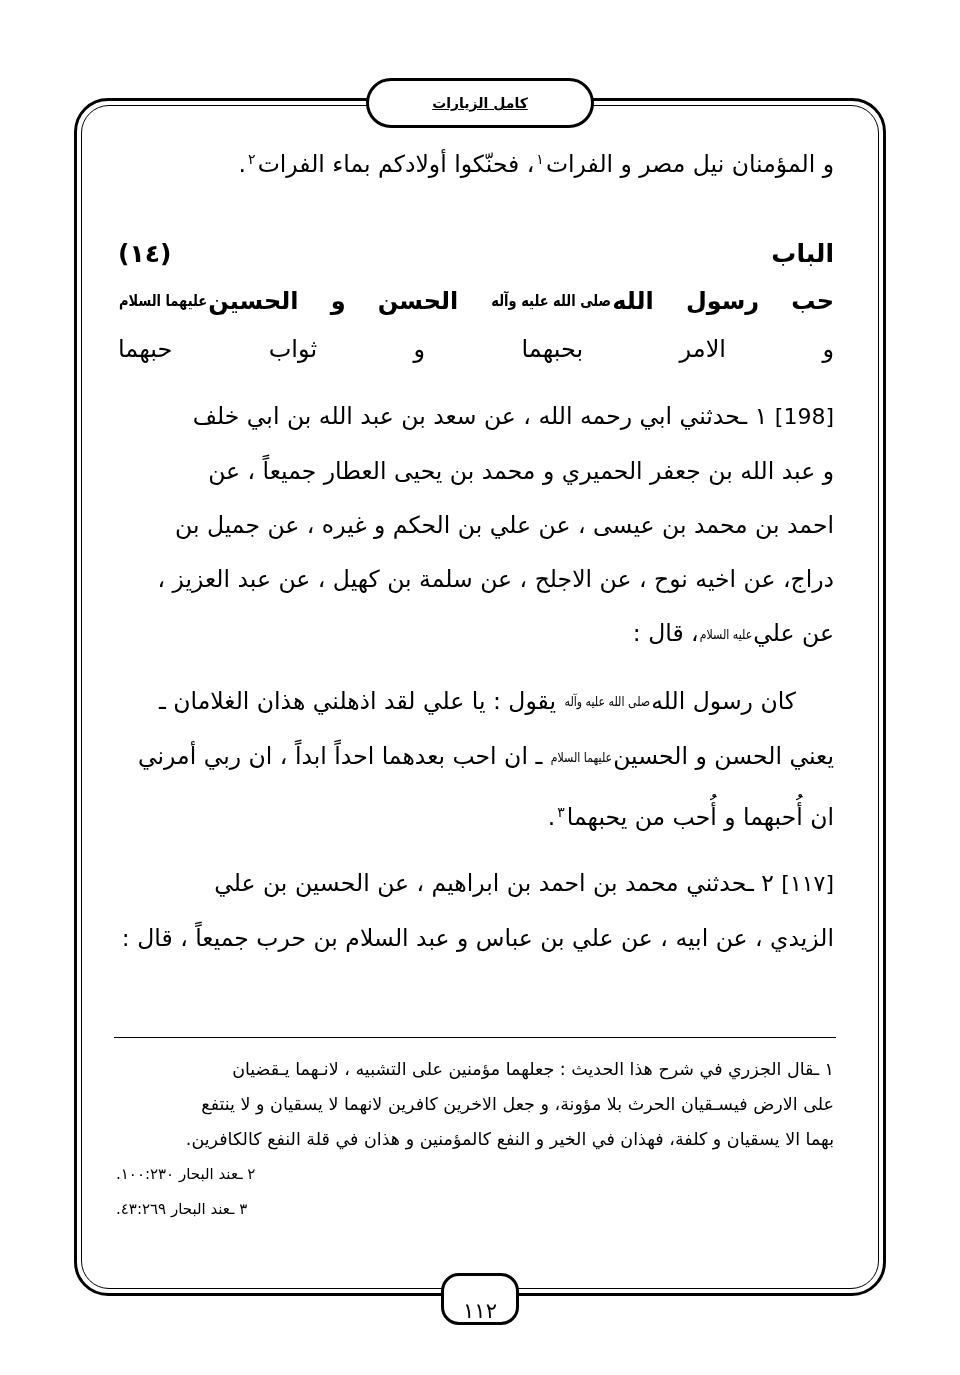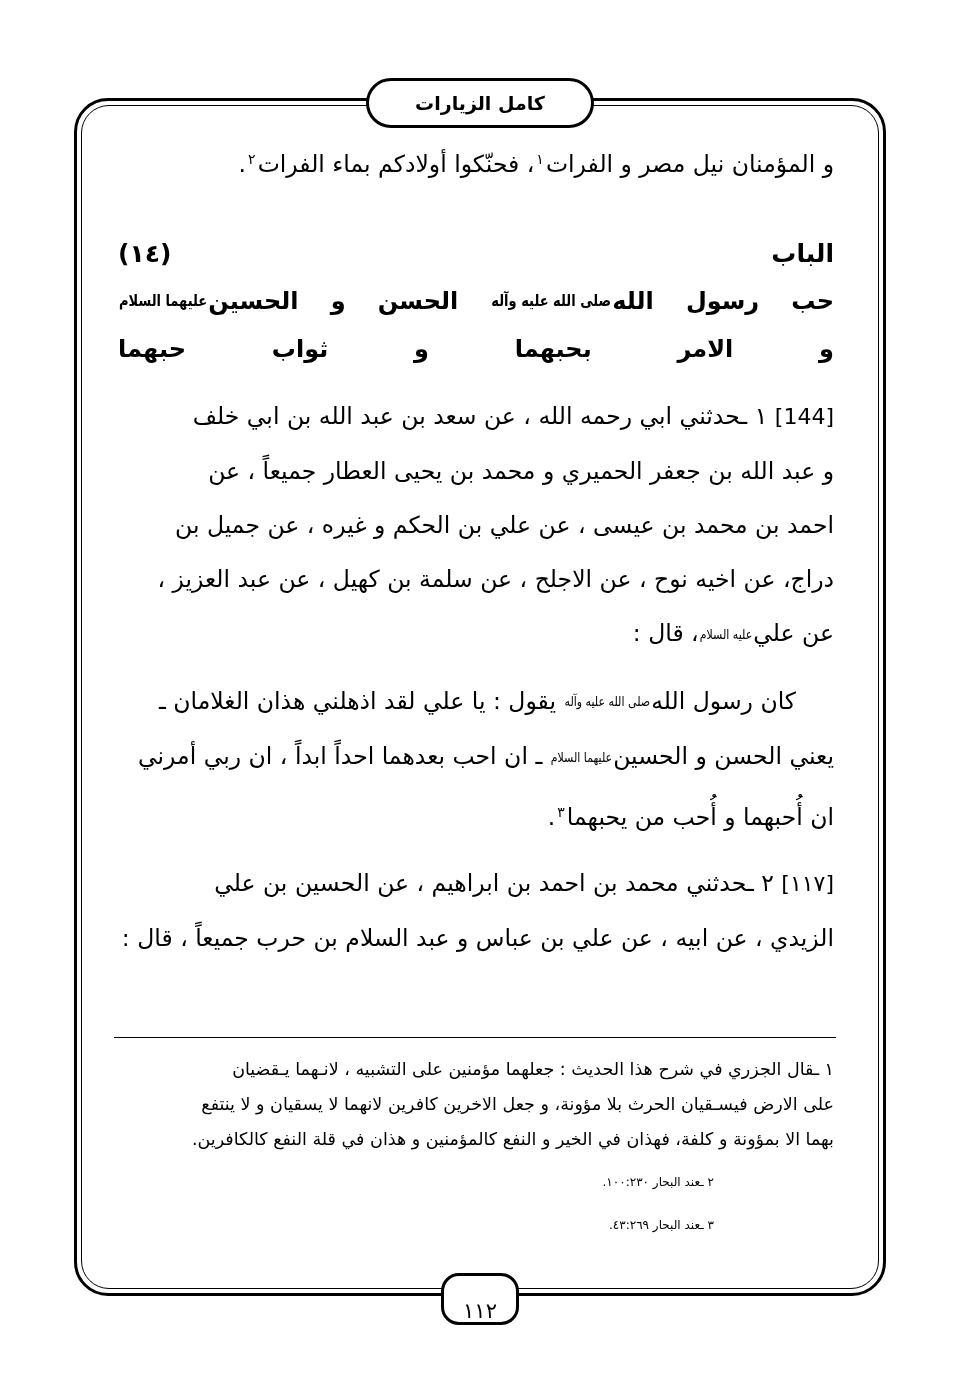--- a/index.html
+++ b/index.html
@@ -51,26 +51,27 @@
     height: 44px;
     border: 3px solid #000;
     border-radius: 26px;
     background: #ffffff;
     display: flex;
     align-items: center;
     justify-content: center;
     z-index: 5;
   }
   .head-capsule-text {
-    font-size: 19px;
+    font-size: 14px;
     font-weight: bold;
     letter-spacing: 1.5px;
     line-height: 1;
     white-space: nowrap;
     direction: rtl;
+    text-decoration: underline;
   }
 
   
   .folio-capsule {
     position: absolute;
     left: 50%;
     top: 1273px;
     transform: translateX(-50%);
     width: 72px;
     height: 46px;
@@ -131,21 +132,21 @@
     direction: rtl;
   }
   .chapter-title {
     font-size: 24px;
     font-weight: bold;
     line-height: 48px;
     direction: rtl;
   }
   .chapter-sub {
     font-size: 24px;
-    font-weight: bold;
+    font-weight: normal;
     line-height: 48px;
     direction: rtl;
   }
 
   .honorific {
     font-size: 13px;
     vertical-align: 0.32em;
     letter-spacing: -0.5px;
     display: inline-block;
     transform: scaleY(1.25);
@@ -194,26 +195,25 @@
     justify-content: space-between;
     width: 100%;
   }
   .fn-line.plain {
     display: block;
     text-align: right;
     text-align-last: right;
   }
   .fn-line > span { white-space: pre; }
   .fn-short {
-    font-size: 12px;
+    font-size: 15px;
     line-height: 35px;
     direction: rtl;
-    text-align: right;
+    text-align: left;
     padding-right: 120px;
-    margin-top: 8px;
   }
 </style>
 </head>
 <body>
 
 <div class="page-frame"></div>
 <div class="page-frame-inner"></div>
 
 <div class="head-capsule">
   <span class="head-capsule-text">كامل الزيارات</span>
@@ -227,21 +227,21 @@
 
   <div class="chapter-block">
     <div class="chapter-num">الباب (١٤)</div>
     <div class="chapter-title">
       <span>حب رسول الله</span><span class="honorific">صلى الله عليه وآله</span> <span>الحسن و الحسين</span><span class="honorific">عليهما السلام</span>
     </div>
     <div class="chapter-sub">و الامر بحبهما و ثواب حبهما</div>
   </div>
 
   <div class="body-line">
-    <span><span class="hadith-id">[144]</span> <span>١</span> <span>ـ</span><span>حدثني ابي رحمه الله ، عن سعد بن عبد الله بن ابي خلف</span></span>
+    <span><span class="hadith-id">[198]</span> <span>١</span> <span>ـ</span><span>حدثني ابي رحمه الله ، عن سعد بن عبد الله بن ابي خلف</span></span>
   </div>
   <div class="body-line plain">
     <span>و عبد الله بن جعفر الحميري و محمد بن يحيى العطار جميعاً ، عن</span>
   </div>
   <div class="body-line plain">
     <span>احمد بن محمد بن عيسى ، عن علي بن الحكم و غيره ، عن جميل بن</span>
   </div>
   <div class="body-line plain">
     <span>دراج، عن اخيه نوح ، عن الاجلح ، عن سلمة بن كهيل ، عن عبد العزيز ،</span>
   </div>
@@ -276,21 +276,21 @@
 
 <div class="footnotes">
 
   <div class="fn-line plain">
     <span>١</span> <span>ـ</span><span>قال الجزري في شرح هذا الحديث : جعلهما مؤمنين على التشبيه ، لانـهما يـقضيان</span>
   </div>
   <div class="fn-line plain">
     <span>على الارض فيسـقيان الحرث بلا مؤونة، و جعل الاخرين كافرين لانهما لا يسقيان و لا ينتفع</span>
   </div>
   <div class="fn-line plain">
-    <span>بهما الا بمؤونة و كلفة، فهذان في الخير و النفع كالمؤمنين و هذان في قلة النفع كالكافرين.</span>
+    <span>بهما الا يسقيان و كلفة، فهذان في الخير و النفع كالمؤمنين و هذان في قلة النفع كالكافرين.</span>
   </div>
 
   <div class="fn-short">
     <span>٢</span> <span>ـ</span><span>عند البحار ١٠٠:٢٣٠.</span>
   </div>
   <div class="fn-short">
     <span>٣</span> <span>ـ</span><span>عند البحار ٤٣:٢٦٩.</span>
   </div>
 
 </div>

